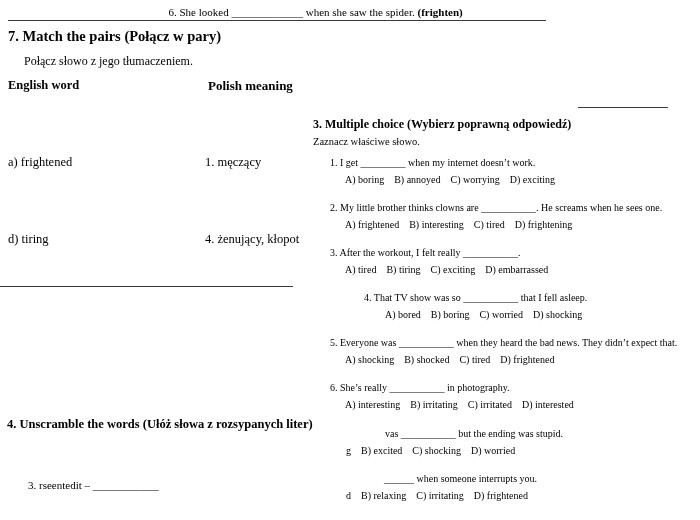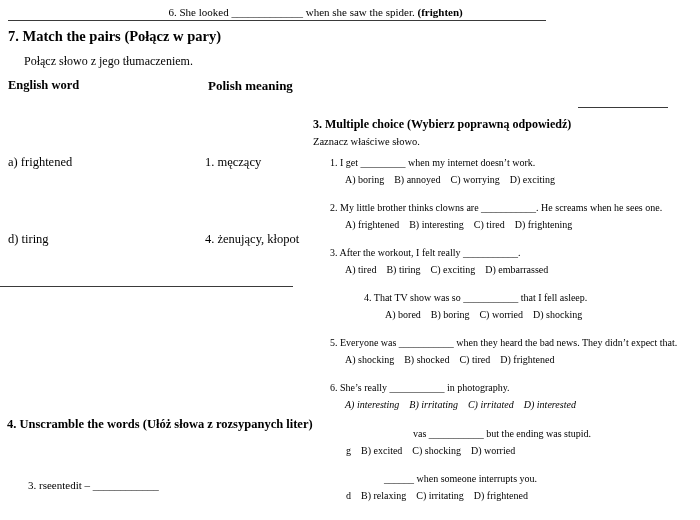--- a/index.html
+++ b/index.html
@@ -64,23 +64,23 @@
 <div class="abs q" style="left:330px;top:247px;">3. After the workout, I felt really ___________.</div>
 <div class="abs q" style="left:345px;top:264px;">A) tired    B) tiring    C) exciting    D) embarrassed</div>
 
 <div class="abs q" style="left:330px;top:292px;margin-left:34px;">4. That TV show was so ___________ that I fell asleep.</div>
 <div class="abs q" style="left:345px;top:309px;margin-left:40px;">A) bored    B) boring    C) worried    D) shocking</div>
 
 <div class="abs q" style="left:330px;top:337px;">5. Everyone was ___________ when they heard the bad news. They didn’t expect that.</div>
 <div class="abs q" style="left:345px;top:354px;">A) shocking    B) shocked    C) tired    D) frightened</div>
 
 <div class="abs q" style="left:330px;top:382px;">6. She’s really ___________ in photography.</div>
-<div class="abs q" style="left:345px;top:399px;font-style:italic;">A) interesting    B) irritating    C) irritated    D) interested</div>
+<div class="abs q" style="left:345px;top:399px;">A) interesting    B) irritating    C) irritated    D) interested</div>
 
-<div class="abs q" style="left:385px;top:428px;margin-left:28px;">vas ___________ but the ending was stupid.</div>
+<div class="abs q" style="left:385px;top:428px;">vas ___________ but the ending was stupid.</div>
 <div class="abs q" style="left:346px;top:445px;">g    B) excited    C) shocking    D) worried</div>
 
 <div class="abs q" style="left:384px;top:473px;">______ when someone interrupts you.</div>
 <div class="abs q" style="left:346px;top:490px;">d    B) relaxing    C) irritating    D) frightened</div>
 
 <div class="abs b s4-title">4. Unscramble the words (Ułóż słowa z rozsypanych liter)</div>
 <div class="abs s4-items">
   <div>3. rseentedit – ____________</div>
   
   

